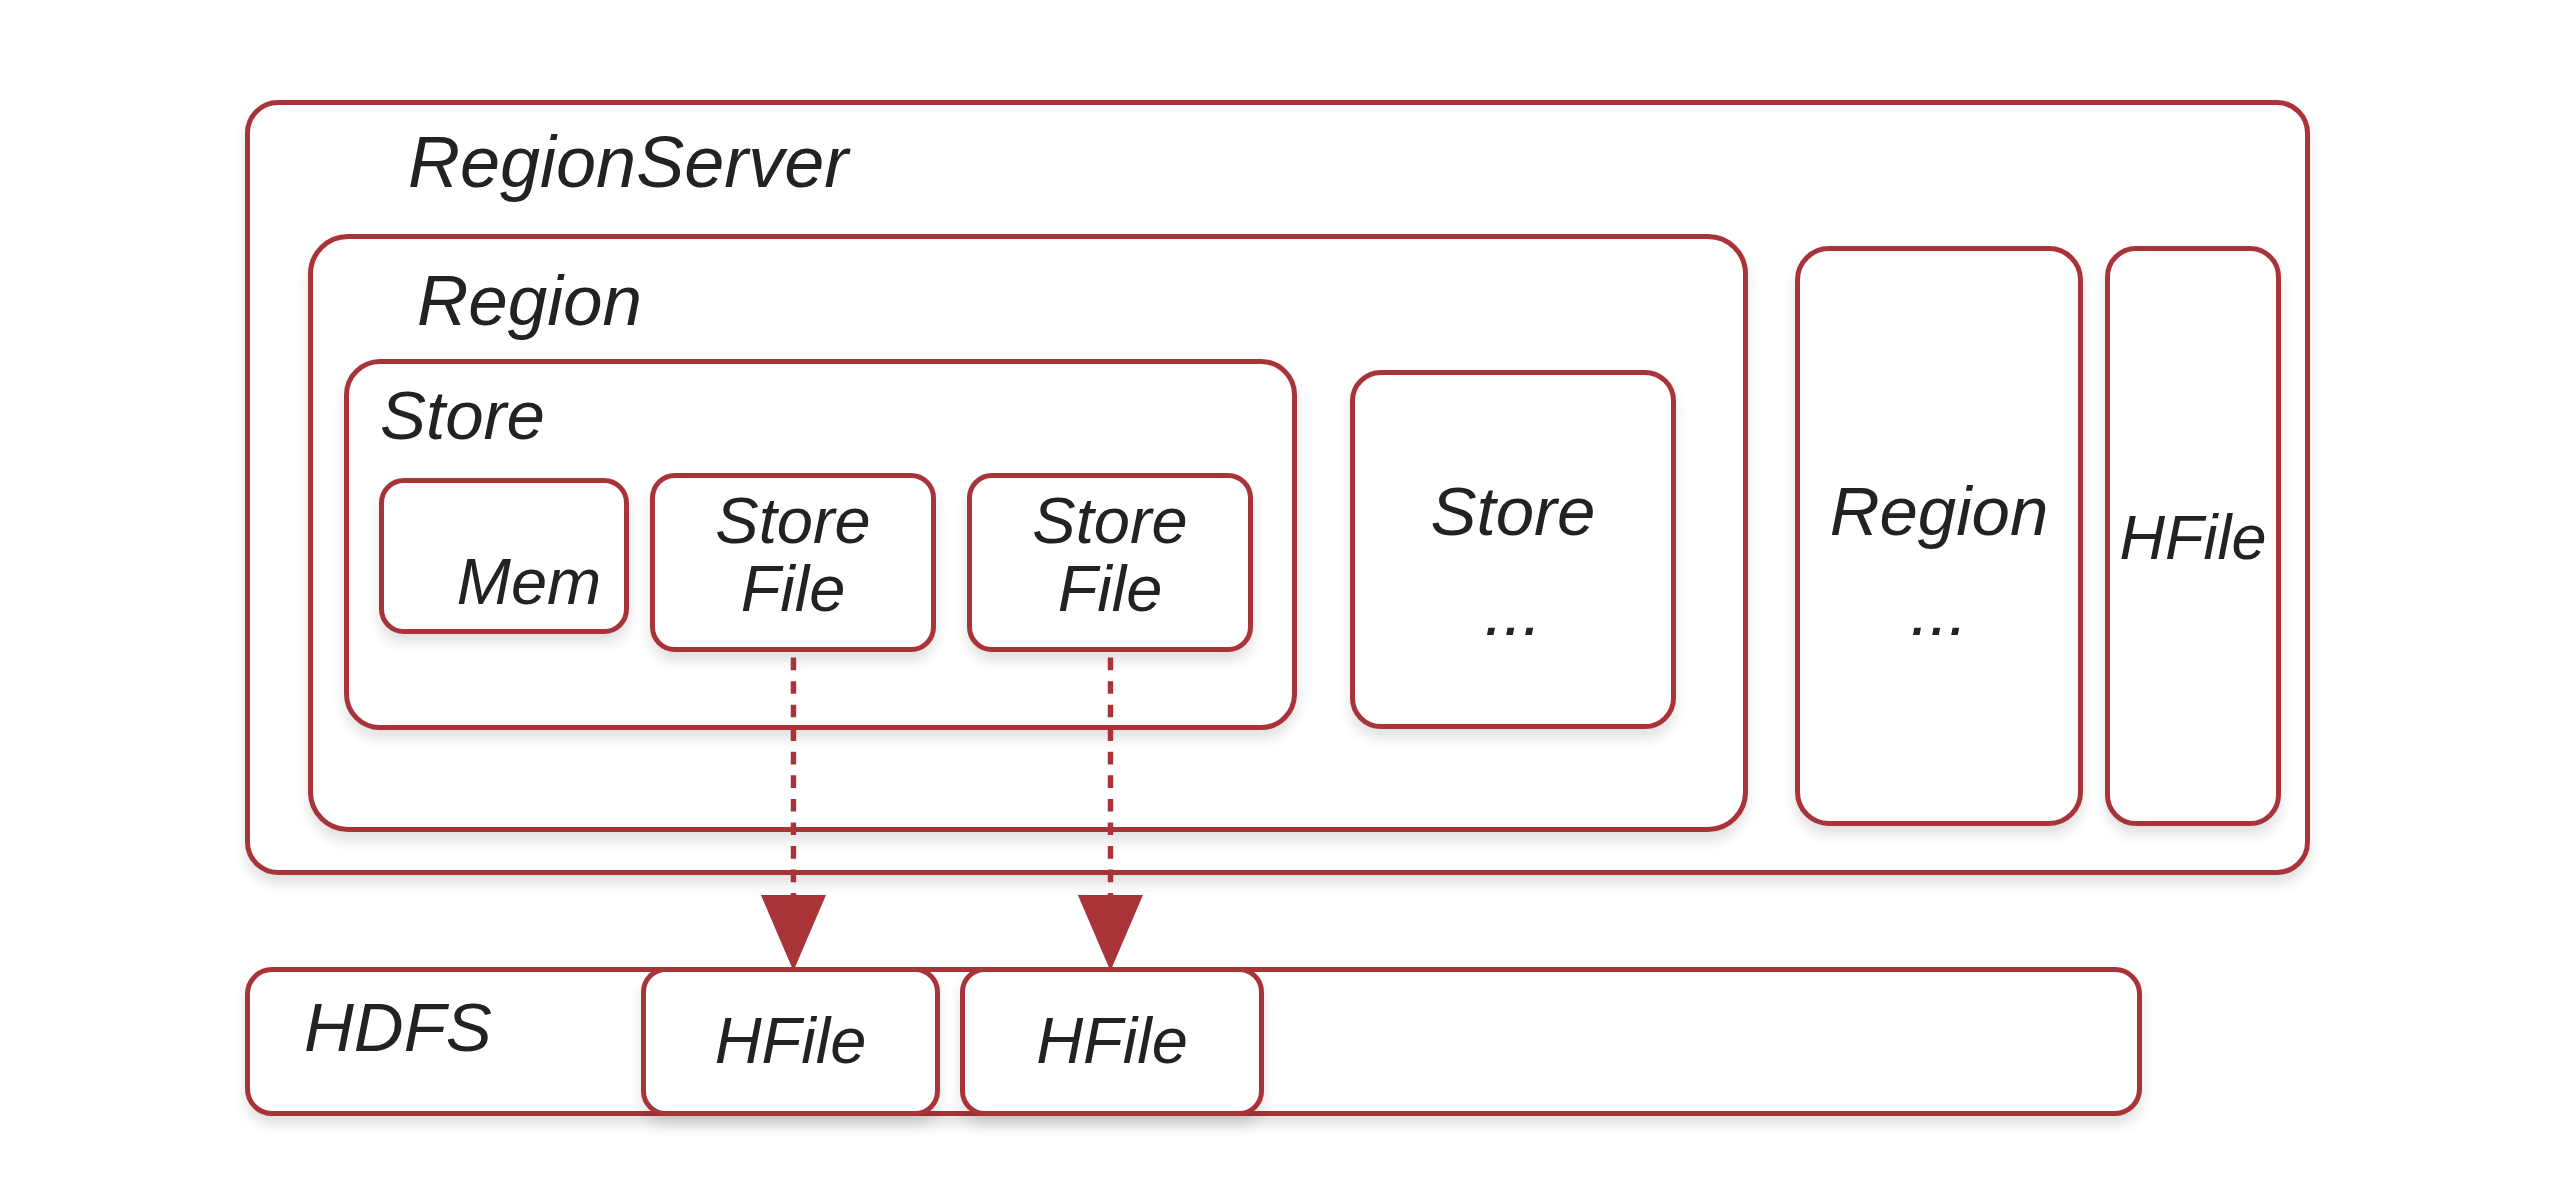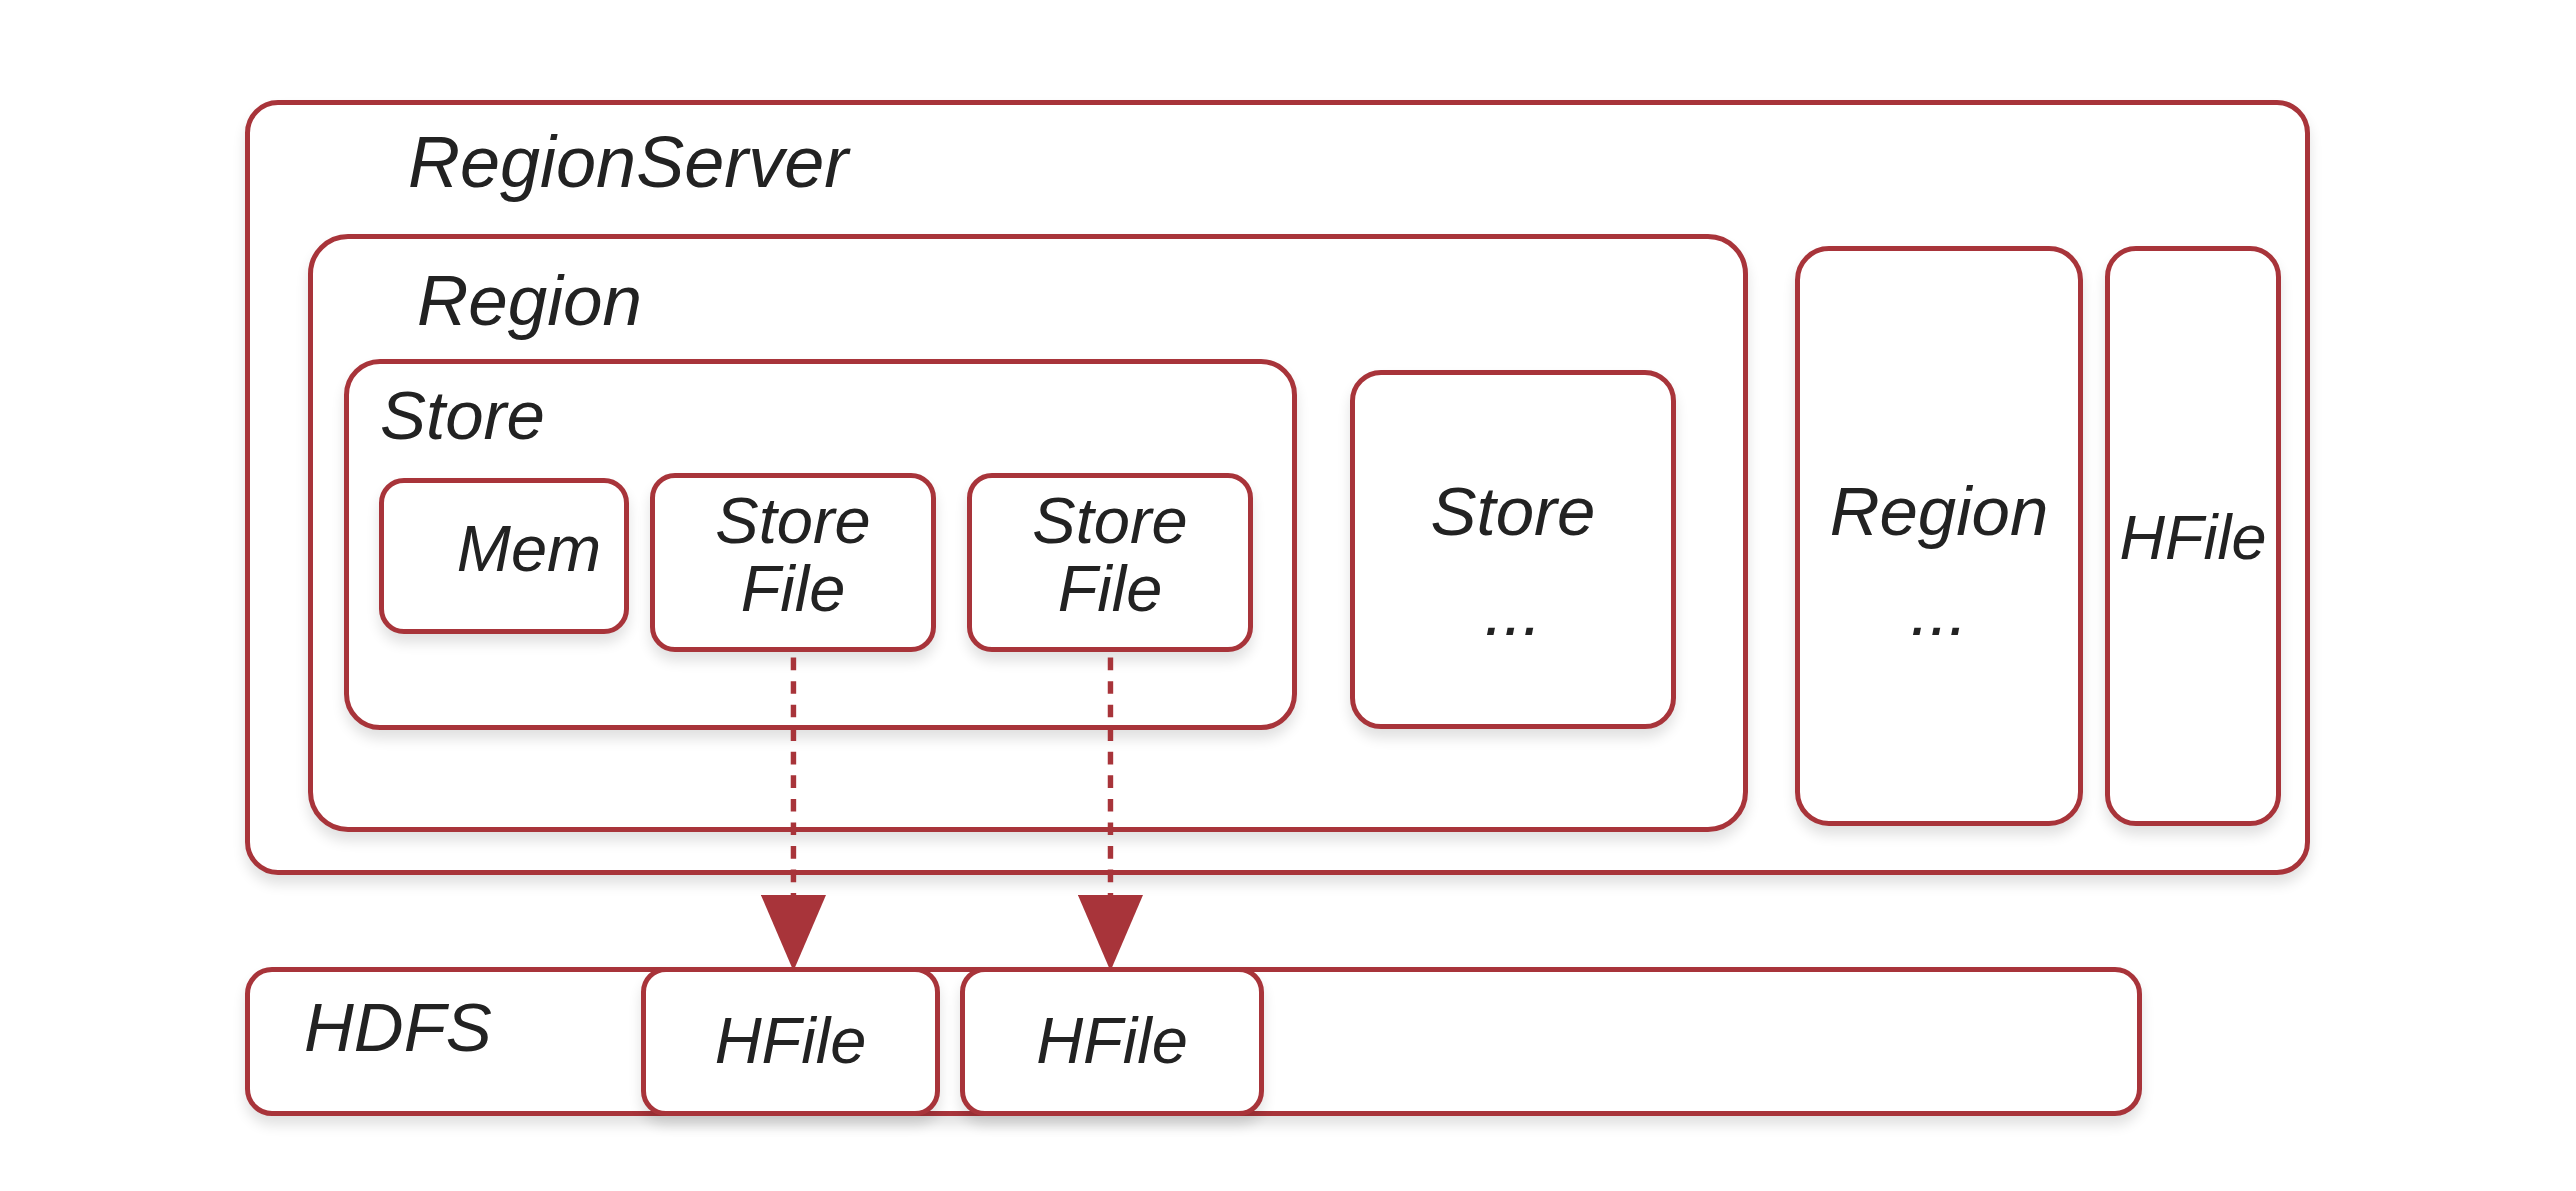--- a/index.html
+++ b/index.html
@@ -49,21 +49,21 @@
   <div class="box" style="left:245px; top:100px; width:2065px; height:775px;"></div>
   <div class="label left" style="left:408px; top:125px; font-size:72px;">RegionServer</div>
 
   <div class="box" style="left:308px; top:234px; width:1440px; height:598px; border-radius:40px;"></div>
   <div class="label left" style="left:417px; top:264px; font-size:71px;">Region</div>
 
   <div class="box" style="left:344px; top:359px; width:953px; height:371px; border-radius:36px;"></div>
   <div class="label left" style="left:380px; top:380px; font-size:69px;">Store</div>
 
   <div class="box" style="left:379px; top:478px; width:250px; height:156px; border-radius:25px;"></div>
-  <div class="label" style="left:379px; top:515px; width:300px;">Mem</div>
+  <div class="label" style="left:379px; top:548px; width:300px;">Mem</div>
 
   <div class="box" style="left:650px; top:473px; width:286px; height:179px; border-radius:25px;"></div>
   <div class="label" style="left:650px; top:487px; width:286px;">Store
 File</div>
 
   <div class="box" style="left:967px; top:473px; width:286px; height:179px; border-radius:25px;"></div>
   <div class="label" style="left:967px; top:487px; width:286px;">Store
 File</div>
 
   <div class="box" style="left:1350px; top:370px; width:326px; height:359px; border-radius:31px;"></div>

